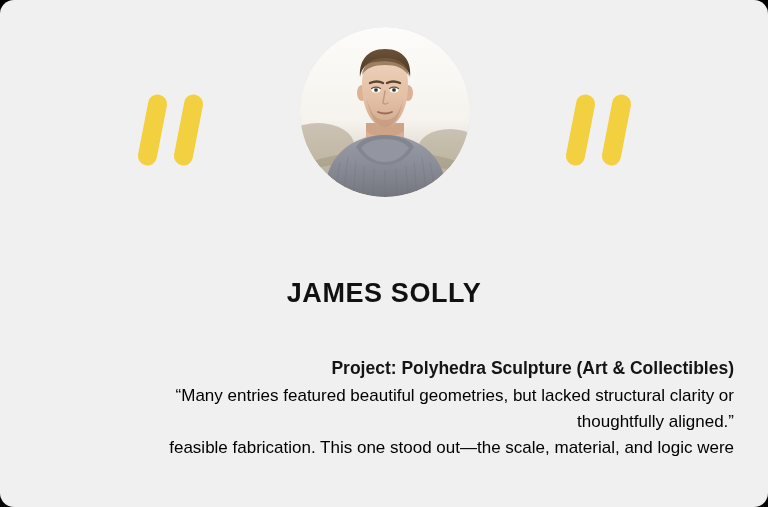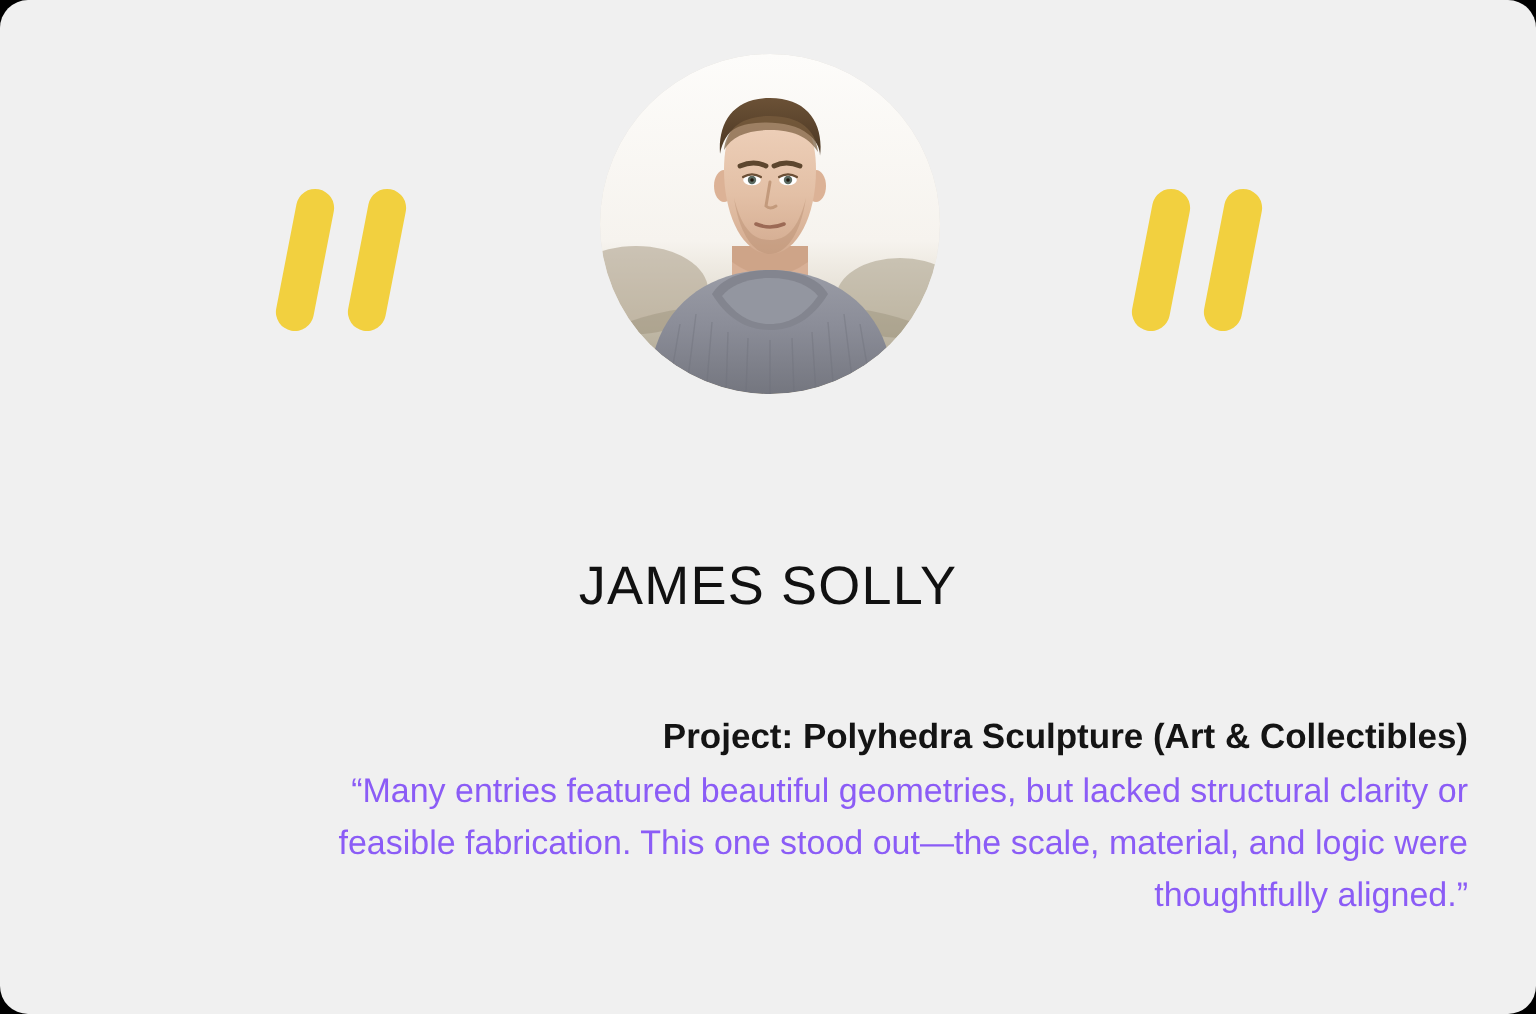--- a/index.html
+++ b/index.html
@@ -59,21 +59,21 @@
 
   
   .name {
     position: absolute;
     left: 0;
     top: 278px;
     width: 768px;
     text-align: center;
     font-size: 27px;
     line-height: 30px;
-    font-weight: 400;
+    font-weight: 700;
     letter-spacing: 0.6px;
     color: #111111;
   }
 
   
   .text-block {
     position: absolute;
     left: 34px;
     top: 356px;
     width: 700px;
@@ -83,21 +83,21 @@
     font-size: 17.5px;
     line-height: 24px;
     font-weight: 700;
     color: #141414;
     margin: 0 0 3px 0;
   }
   .quote-text {
     font-size: 17px;
     line-height: 26px;
     font-weight: 400;
-    color: #8b5cf6;
+    color: #000000;
     margin: 0;
   }
   .quote-text .qline { display: block; }
 </style>
 </head>
 <body>
 
 <div class="card">
 
   <div class="quote-group left">
@@ -216,18 +216,18 @@
       </g>
     </svg>
   </div>
 
   <div class="name">JAMES SOLLY</div>
 
   <div class="text-block">
     <p class="project-line">Project: Polyhedra Sculpture (Art &amp; Collectibles)</p>
     <p class="quote-text">
       <span class="qline">“Many entries featured beautiful geometries, but lacked structural clarity or</span>
+      <span class="qline">thoughtfully aligned.”</span>
       <span class="qline">feasible fabrication. This one stood out—the scale, material, and logic were</span>
-      <span class="qline">thoughtfully aligned.”</span>
     </p>
   </div>
 
 </div>
 
 </body></html>

